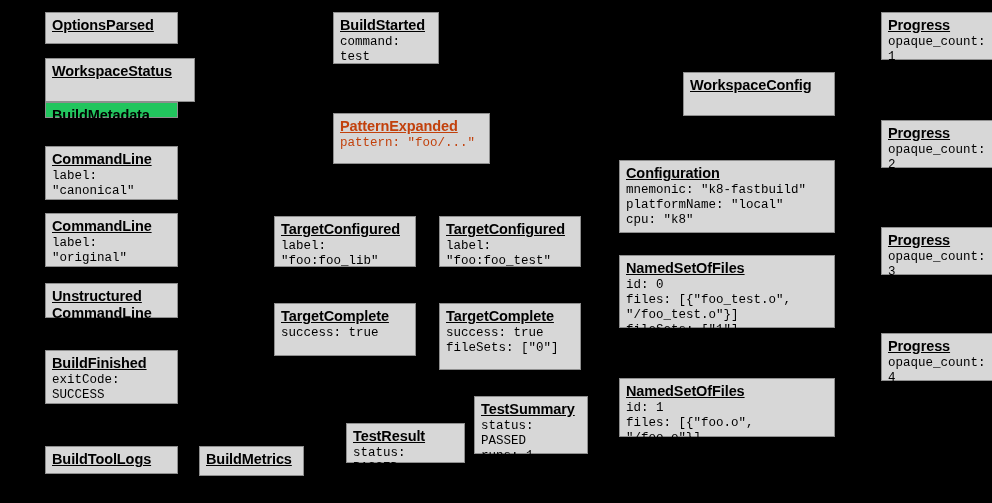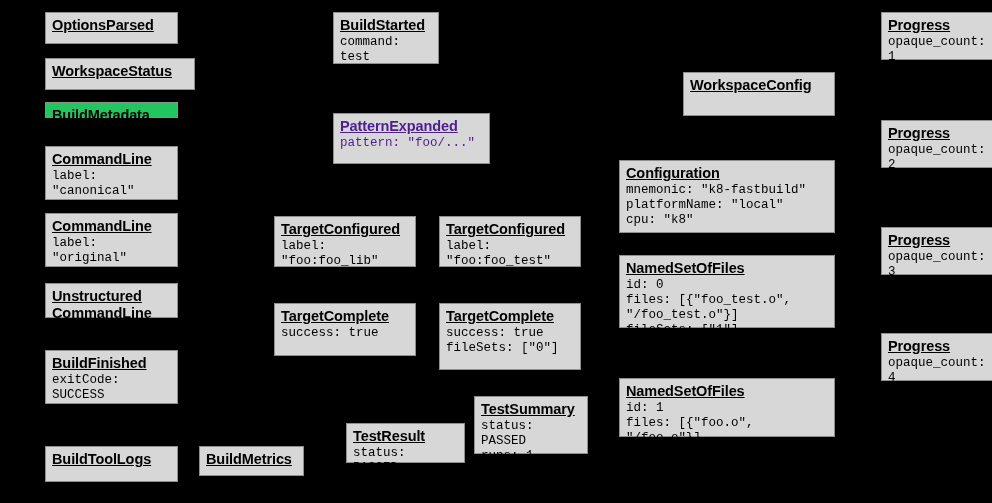--- a/index.html
+++ b/index.html
@@ -42,21 +42,21 @@
   }
   .node-fields:empty { display: none; }
 </style>
 </head>
 <body>
 
 <div id="canvas">
     <div class="node" style="left: 12px; top: 12px; width: 133px; height: 32px; background: rgb(215, 215, 215); border-color: rgb(143, 143, 143); color: rgb(0, 0, 0);">
       <div class="node-title">OptionsParsed</div>
     </div>
-    <div class="node" style="left: 12px; top: 58px; width: 150px; height: 32px; background: rgb(215, 215, 215); border-color: rgb(143, 143, 143); color: rgb(0, 0, 0);">
+    <div class="node" style="left: 12px; top: 58px; width: 150px; height: 44px; background: rgb(215, 215, 215); border-color: rgb(143, 143, 143); color: rgb(0, 0, 0);">
       <div class="node-title">WorkspaceStatus</div>
     </div>
     <div class="node" style="left: 12px; top: 102px; width: 133px; height: 16px; background: #22c55e; border-color: rgb(143, 143, 143); color: rgb(0, 0, 0);">
       <div class="node-title">BuildMetadata</div>
     </div>
     <div class="node" style="left: 12px; top: 146px; width: 133px; height: 54px; background: rgb(215, 215, 215); border-color: rgb(143, 143, 143); color: rgb(0, 0, 0);">
       <div class="node-title">CommandLine</div>
       <div class="node-fields">label: "canonical"</div>
     </div>
     <div class="node" style="left: 12px; top: 213px; width: 133px; height: 54px; background: rgb(215, 215, 215); border-color: rgb(143, 143, 143); color: rgb(0, 0, 0);">
@@ -64,31 +64,31 @@
       <div class="node-fields">label: "original"</div>
     </div>
     <div class="node" style="left: 12px; top: 283px; width: 133px; height: 35px; background: rgb(215, 215, 215); border-color: rgb(143, 143, 143); color: rgb(0, 0, 0);">
       <div class="node-title">Unstructured
 CommandLine</div>
     </div>
     <div class="node" style="left: 12px; top: 350px; width: 133px; height: 54px; background: rgb(215, 215, 215); border-color: rgb(143, 143, 143); color: rgb(0, 0, 0);">
       <div class="node-title">BuildFinished</div>
       <div class="node-fields">exitCode: SUCCESS</div>
     </div>
-    <div class="node" style="left: 12px; top: 446px; width: 133px; height: 36px; background: rgb(215, 215, 215); border-color: rgb(143, 143, 143); color: rgb(0, 0, 0);">
+    <div class="node" style="left: 12px; top: 446px; width: 133px; height: 28px; background: rgb(215, 215, 215); border-color: rgb(143, 143, 143); color: rgb(0, 0, 0);">
       <div class="node-title">BuildToolLogs</div>
     </div>
     <div class="node" style="left: 166px; top: 446px; width: 105px; height: 30px; background: rgb(215, 215, 215); border-color: rgb(143, 143, 143); color: rgb(0, 0, 0);">
       <div class="node-title">BuildMetrics</div>
     </div>
     <div class="node" style="left: 300px; top: 12px; width: 106px; height: 52px; background: rgb(215, 215, 215); border-color: rgb(143, 143, 143); color: rgb(0, 0, 0);">
       <div class="node-title">BuildStarted</div>
       <div class="node-fields">command: test</div>
     </div>
-    <div class="node" style="left: 300px; top: 113px; width: 157px; height: 51px; background: rgb(215, 215, 215); border-color: rgb(143, 143, 143); color: #4c1d95;">
+    <div class="node" style="left: 300px; top: 113px; width: 157px; height: 51px; background: rgb(215, 215, 215); border-color: rgb(143, 143, 143); color: #c2410c;">
       <div class="node-title">PatternExpanded</div>
       <div class="node-fields">pattern: "foo/..."</div>
     </div>
     <div class="node" style="left: 241px; top: 216px; width: 142px; height: 51px; background: rgb(215, 215, 215); border-color: rgb(143, 143, 143); color: rgb(0, 0, 0);">
       <div class="node-title">TargetConfigured</div>
       <div class="node-fields">label: "foo:foo_lib"</div>
     </div>
     <div class="node" style="left: 406px; top: 216px; width: 142px; height: 51px; background: rgb(215, 215, 215); border-color: rgb(143, 143, 143); color: rgb(0, 0, 0);">
       <div class="node-title">TargetConfigured</div>
       <div class="node-fields">label: "foo:foo_test"</div>

